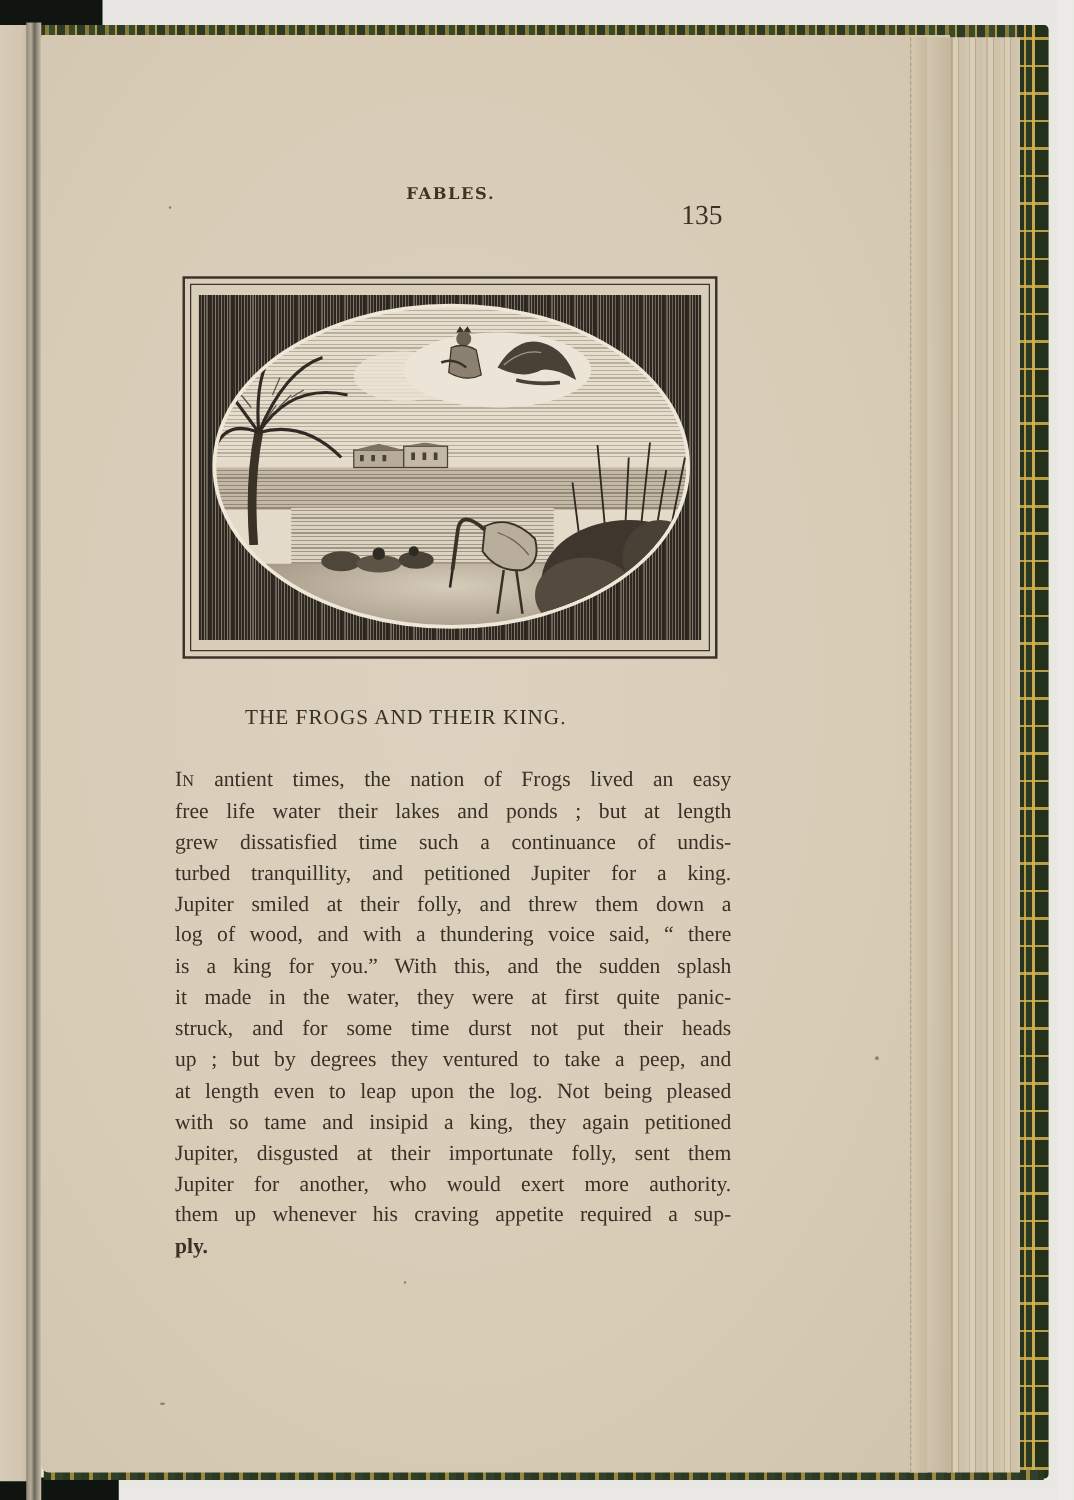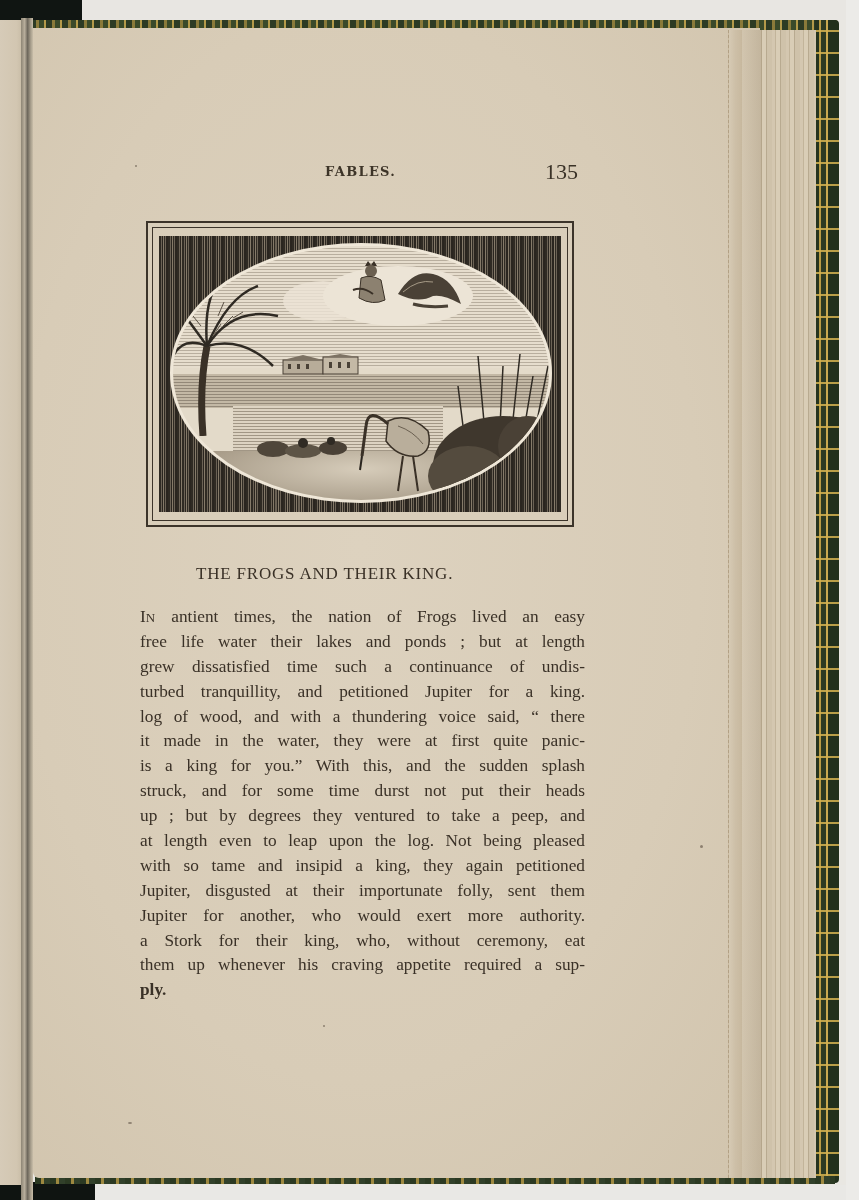--- a/index.html
+++ b/index.html
@@ -39,21 +39,21 @@
 
     
     .page { position: absolute; left: 33px; top: 28px; width: 727px; height: 1150px;
       background: radial-gradient(ellipse at 45% 45%, #ddd2bf 0%, #d8ccb7 60%, #d1c4ad 100%);
       border-radius: 0 0 0 6px; }
     .page-deckle { position: absolute; left: 728px; top: 30px; width: 14px; height: 1148px;
       background: linear-gradient(90deg, #d6cab4 0%, #cdbfa7 50%, #c8b99f 100%);
       border-left: 1px dashed rgba(150,130,100,0.45); }
 
     
-    .running-head { position: absolute; left: 325px; top: 164px; font-size: 13px; letter-spacing: 1.3px;
+    .running-head { position: absolute; left: 325px; top: 148px; font-size: 13px; letter-spacing: 1.3px;
       color: #3d3428; font-weight: bold; font-family: "DejaVu Serif", serif; }
     .page-number { position: absolute; left: 545px; top: 159px; font-size: 22px; color: #3a3227; }
 
     
     .illus-frame { position: absolute; left: 146px; top: 221px; width: 428px; height: 306px;
       border: 2px solid #3c342a; padding: 3px; background: #d9ceba; }
     .illus-inner-rule { position: absolute; left: 4px; top: 4px; right: 4px; bottom: 4px; border: 1px solid #3c342a; }
     .illus-border { position: absolute; left: 11px; top: 13px; right: 11px; bottom: 13px;
       background:
         repeating-linear-gradient(90deg, #2f2a23 0 1.5px, #6b6255 1.5px 2.5px, #2a251f 2.5px 4px, #857a69 4px 4.6px); }
@@ -75,21 +75,21 @@
     .ground { position: absolute; left: 0; top: 205px; width: 100%; height: 60px;
       background: radial-gradient(ellipse at 50% 30%, #d6ccba 0%, #a99d8a 60%, #6e6455 100%); }
     .stork { position: absolute; left: 175px; top: 140px; width: 90px; height: 110px; }
     .lilypads { position: absolute; left: 80px; top: 185px; width: 100px; height: 30px; }
 
     
     .story-title { position: absolute; left: 196px; top: 564px; font-size: 17px; letter-spacing: 0.8px; color: #3a3127; }
 
     
     .body-text { position: absolute; left: 140px; top: 606px; width: 445px; color: #3a3127; font-size: 17.3px; }
-    .line { display: block; height: 24.9px; line-height: 21px; text-align: justify; text-align-last: justify; white-space: nowrap; }
+    .line { display: block; height: 24.9px; line-height: 35px; text-align: justify; text-align-last: justify; white-space: nowrap; }
     .line.last { text-align-last: left; font-weight: bold; }
     .line span { display: inline; }
     .smallcap { font-size: 13px; letter-spacing: 0.5px; }
 
     
     .mark { position: absolute; background: #8d8070; border-radius: 50%; }
   </style>
 </head>
 <body>
 
@@ -194,30 +194,30 @@
   </div>
 </div>
 
 <div class="story-title">THE FROGS AND THEIR KING.</div>
 
 <div class="body-text">
   <span class="line"><span>I</span><span class="smallcap">N</span><span> antient times, the nation of Frogs lived an easy</span></span>
   <span class="line">free life water their lakes and ponds ; but at length</span>
   <span class="line">grew dissatisfied time such a continuance of undis-</span>
   <span class="line">turbed tranquillity, and petitioned Jupiter for a king.</span>
+  <span class="line">Jupiter smiled at their folly, and threw them down a</span>
   <span class="line">log of wood, and with a thundering voice said, “ there</span>
+  <span class="line">is a king for you.”  With this, and the sudden splash</span>
   <span class="line">it made in the water, they were at first quite panic-</span>
-  <span class="line">is a king for you.”  With this, and the sudden splash</span>
   <span class="line">struck, and for some time durst not put their heads</span>
   <span class="line">up ; but by degrees they ventured to take a peep, and</span>
   <span class="line">at length even to leap upon the log.  Not being pleased</span>
   <span class="line">with so tame and insipid a king, they again petitioned</span>
   <span class="line">Jupiter, disgusted at their importunate folly, sent them</span>
   <span class="line">Jupiter for another, who would exert more authority.</span>
-  <span class="line">a Stork for their king, who, without ceremony, eat</span>
   <span class="line">them up whenever his craving appetite required a sup-</span>
   <span class="line last">ply.</span>
 </div>
 
 <div class="mark" style="left:135px;top:165px;width:2px;height:2px;"></div>
 <div class="mark" style="left:700px;top:845px;width:3px;height:3px;"></div>
 <div class="mark" style="left:128px;top:1122px;width:4px;height:2px;"></div>
 <div class="mark" style="left:323px;top:1025px;width:2px;height:2px;"></div>
 
 </body></html>

